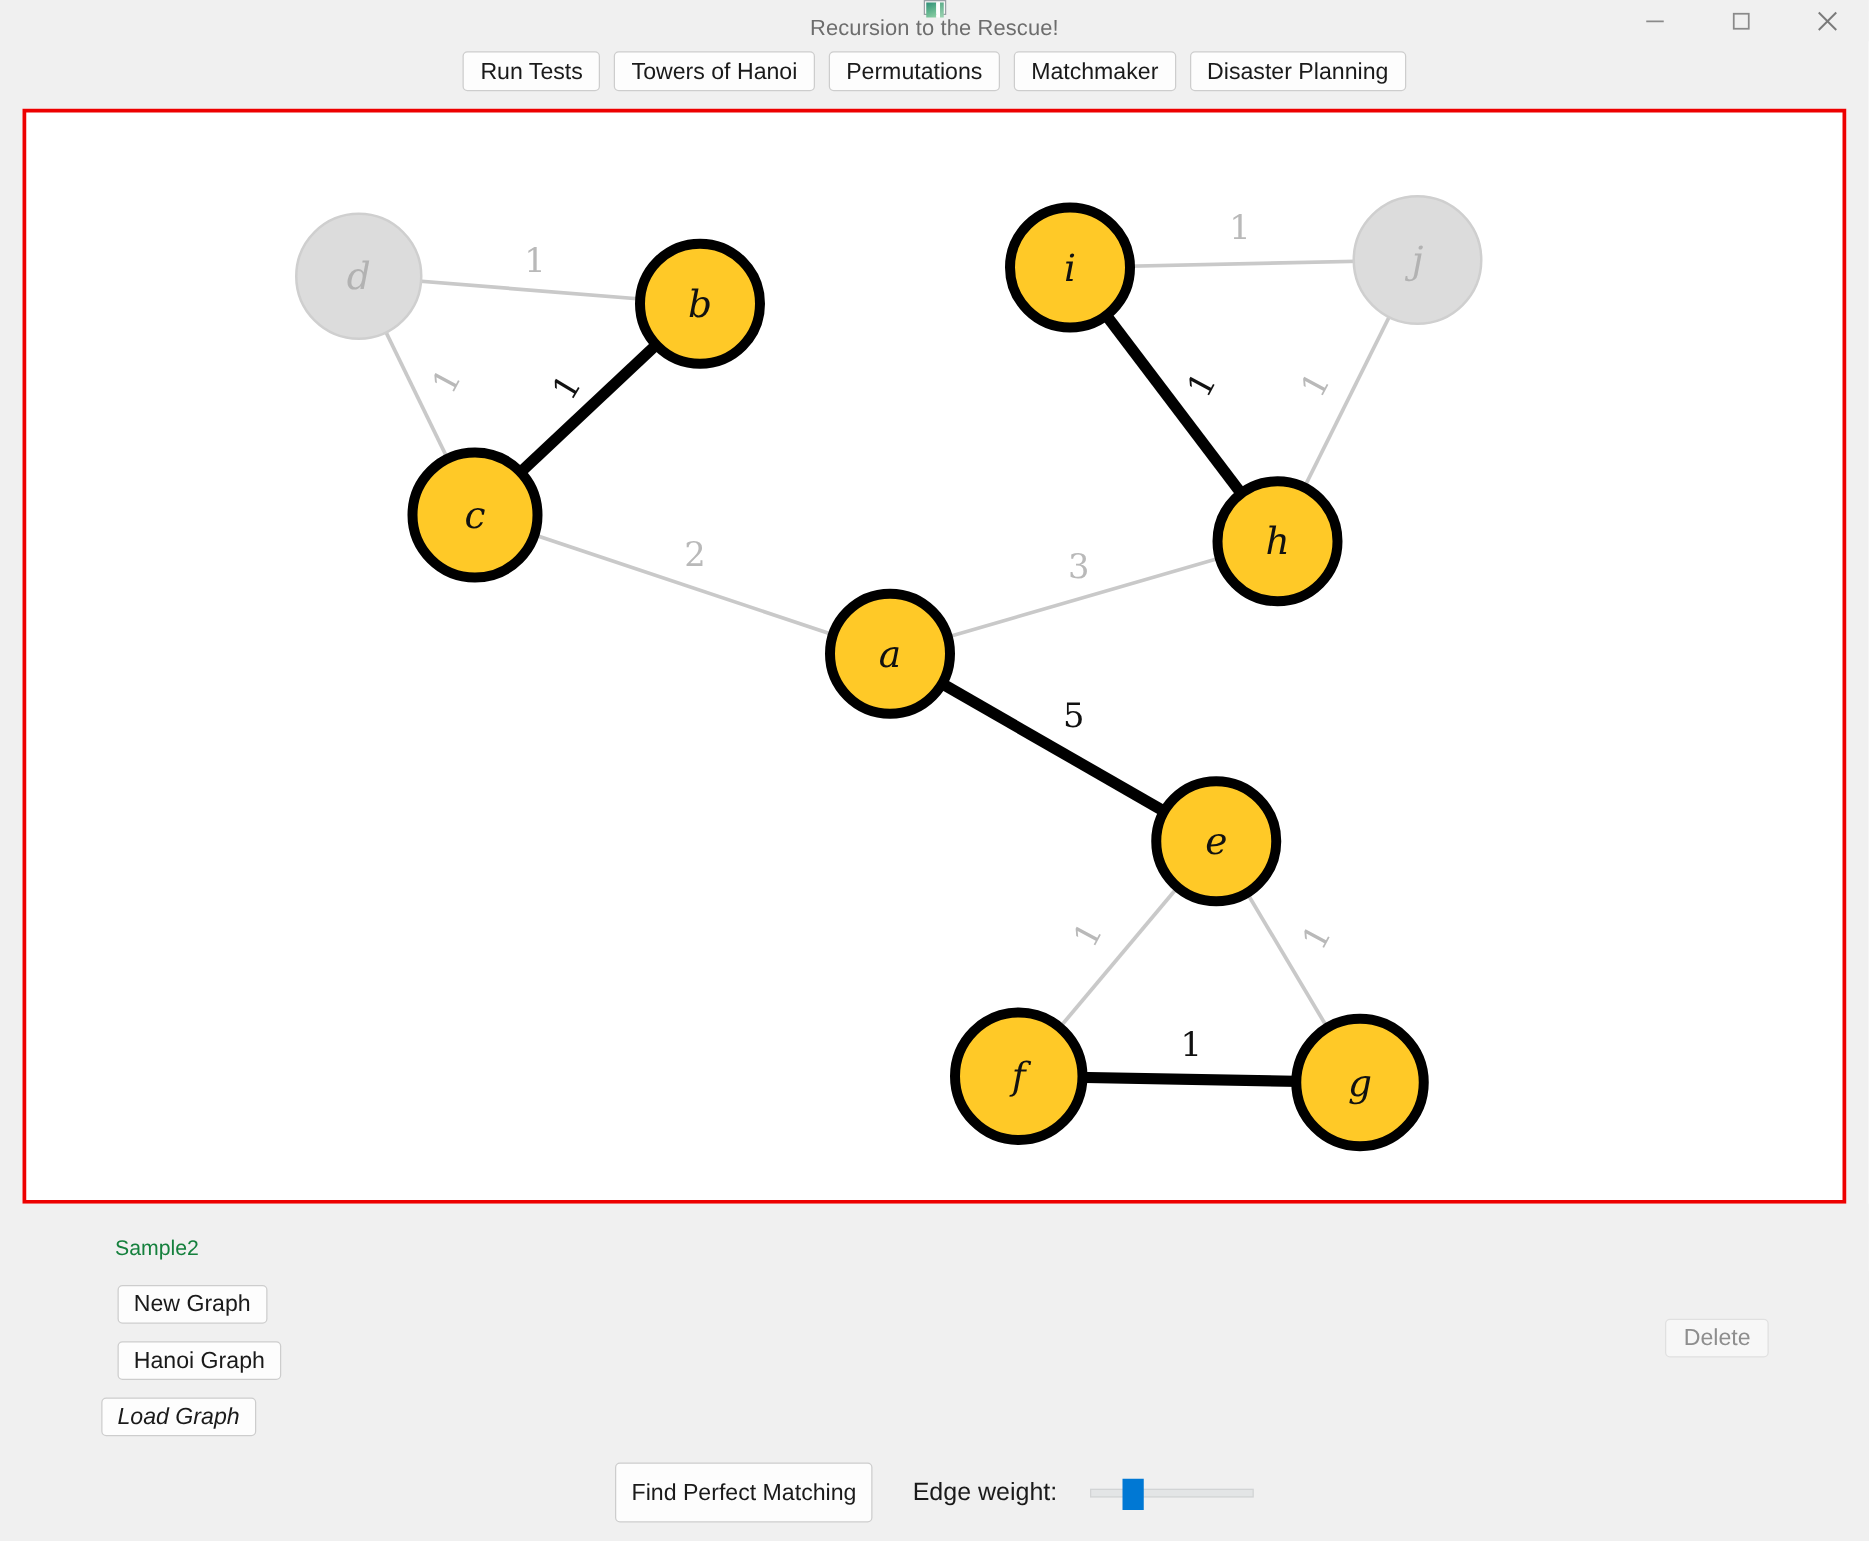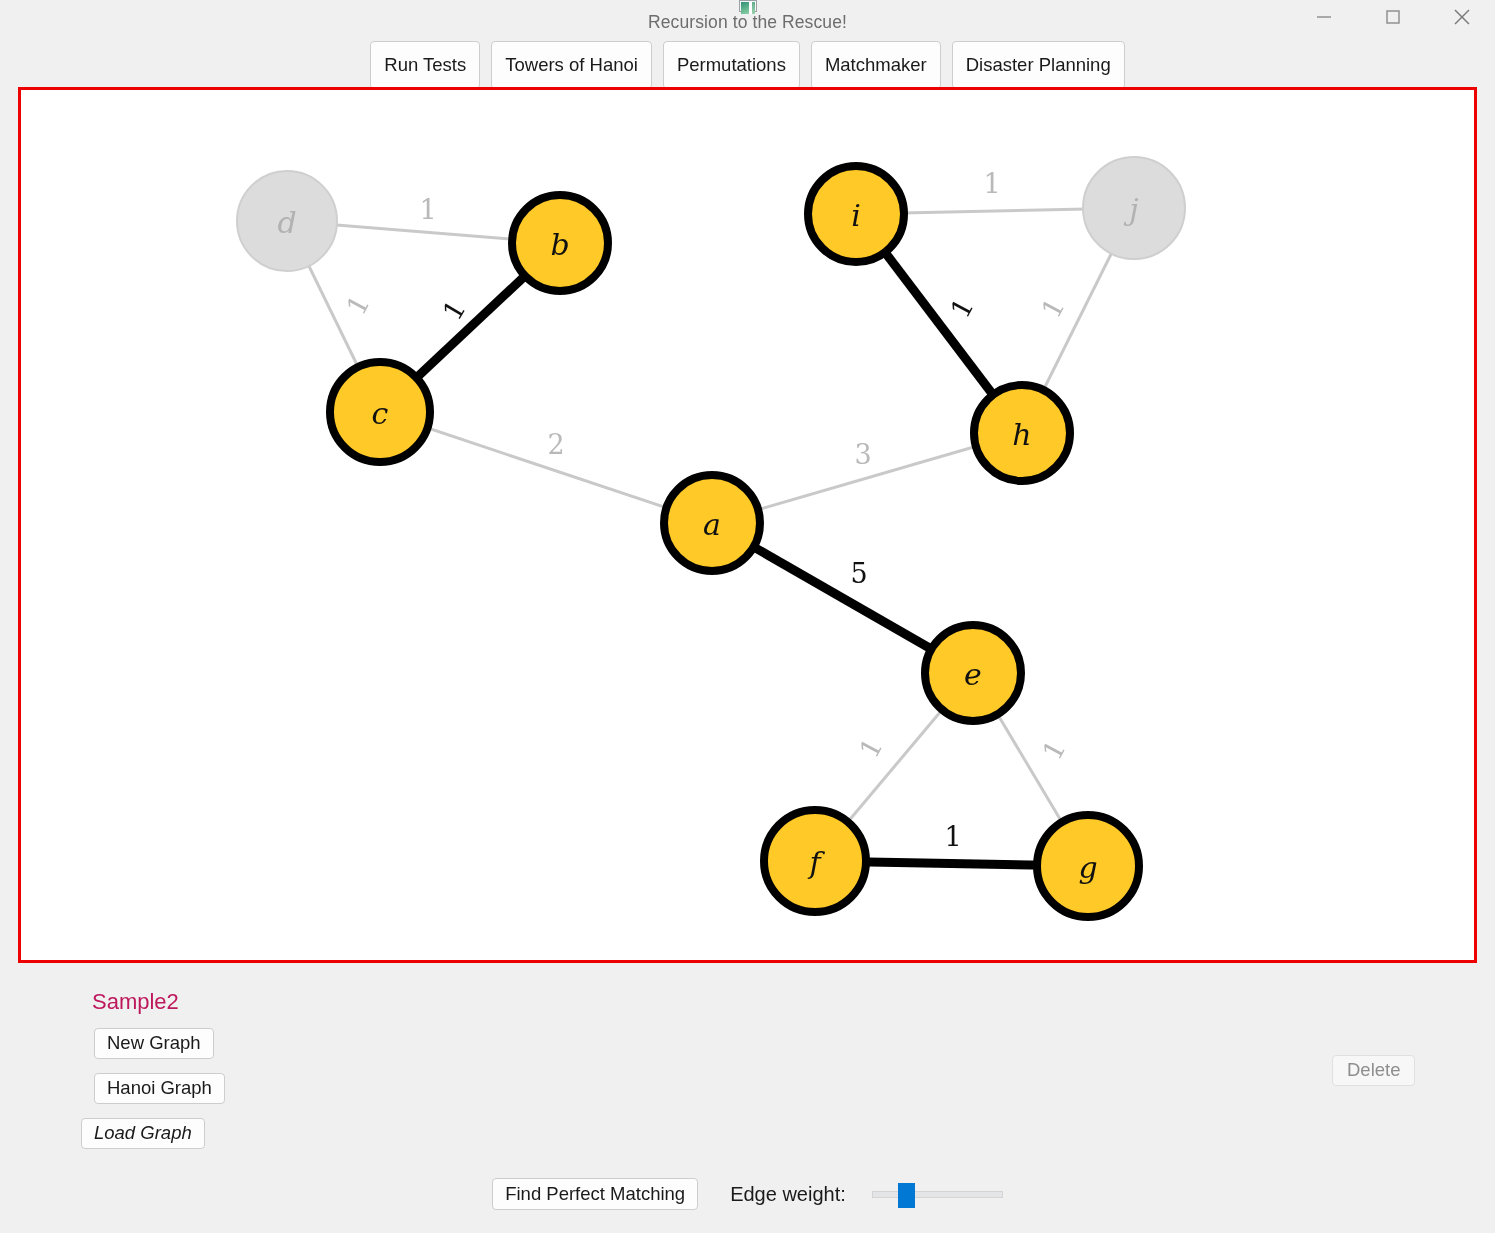--- a/index.html
+++ b/index.html
@@ -65,21 +65,21 @@
   #toolbar {
     position: absolute; left: 0; top: 41px;
     width: 1495px; height: 43px;
     display: flex; justify-content: center; align-items: flex-start;
     gap: 11px;
   }
   .tb-btn {
     background: #fdfdfd;
     border: 1px solid #cdcdcd;
     border-radius: 4px;
-    height: 48px;
+    height: 32px;
     padding: 0 13px;
     font-size: 18.5px;
     color: #1a1a1a;
     font-family: "Liberation Sans", sans-serif;
     display: flex; align-items: center; justify-content: center;
     line-height: 1;
   }
 
   
   #canvas-wrap {
@@ -105,21 +105,21 @@
   }
 
   
   #bottom-panel {
     position: absolute; left: 0; top: 963px;
     width: 1495px; height: 270px;
     background: #f0f0f0;
   }
   #graph-name {
     position: absolute; left: 92px; top: 989px;
-    font-size: 22px; color: #be185d;
+    font-size: 17px; color: #15803d;
   }
   .side-btn {
     position: absolute;
     background: #fdfdfd;
     border: 1px solid #cdcdcd;
     border-radius: 4px;
     height: 31px;
     padding: 4px 12px;
     font-size: 18.5px;
     color: #1a1a1a;
@@ -148,21 +148,21 @@
   #bottom-bar {
     position: absolute; left: 0; top: 1176px;
     width: 1495px; height: 36px;
     display: flex; align-items: center; justify-content: center;
     gap: 20px;
   }
   .bb-btn {
     background: #fdfdfd;
     border: 1px solid #cdcdcd;
     border-radius: 4px;
-    height: 32px;
+    height: 48px;
     padding: 0 12px;
     font-size: 18.5px;
     color: #1a1a1a;
     font-family: "Liberation Sans", sans-serif;
     display: flex; align-items: center; justify-content: center;
     line-height: 1;
   }
   #edge-weight-label {
     font-size: 20px; color: #1a1a1a;
     margin-left: 12px;

